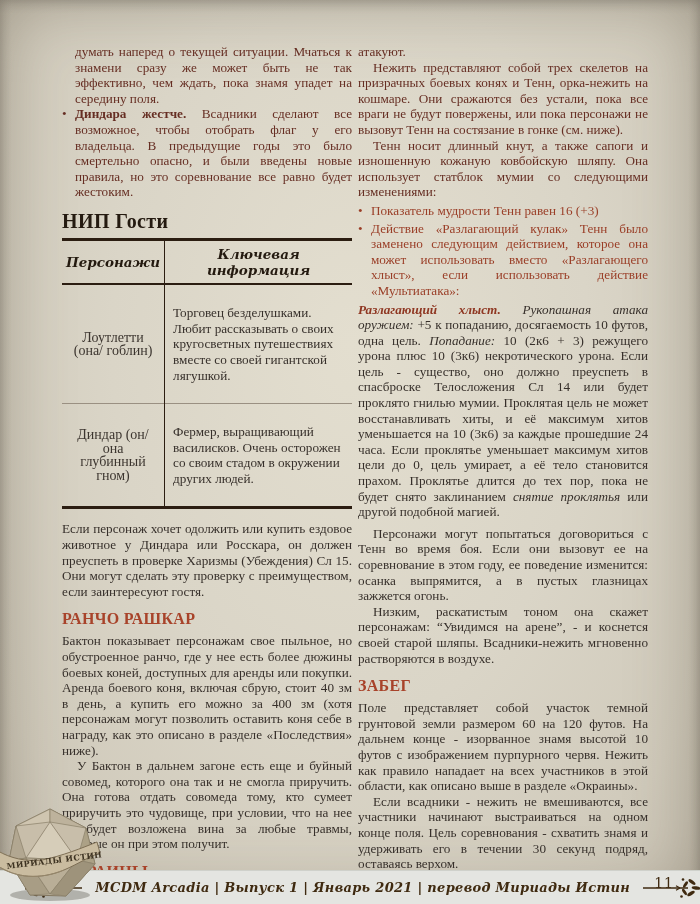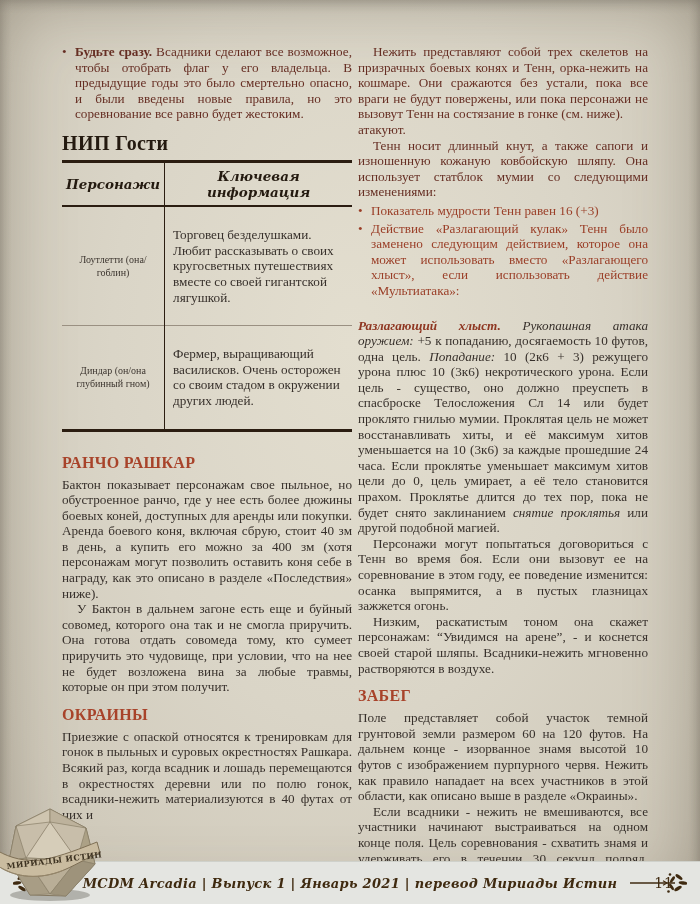--- a/index.html
+++ b/index.html
@@ -29,62 +29,63 @@
   .li .dot { width:13px; flex:0 0 13px; }
   .lead-bold { font-weight:bold; }
   .rust-list { color:#9a3e27; margin:3px 0 2px; }
   .rust-list .li { margin-bottom:2px; }
   h2.sec {
     font-size:16px; line-height:22px; font-weight:bold; color:#a8432a;
     letter-spacing:.3px; margin:9px 0 3px; text-align:left;
   }
   h3.tbl-title { font-size:20px; line-height:24px; font-weight:bold; color:#241a10; margin:9px 0 5px; text-align:left; letter-spacing:.4px; }
   table.npc {
-    width:100%; border-collapse:collapse; margin:1px 0 20px;
+    width:100%; border-collapse:collapse; margin:1px 0 12px;
     border-top:3px solid #2b1d11; border-bottom:3px solid #2b1d11;
   }
   table.npc th {
     font-family:"DejaVu Serif","Liberation Serif",serif; font-style:italic; font-weight:bold;
     font-size:13.5px; color:#241a10; padding:6px 4px 5px; border-bottom:2px solid #2b1d11; text-align:center;
   }
   table.npc td { padding:20px 8px; border-top:1px solid #9a9082; vertical-align:middle; text-align:left; }
   table.npc tr:first-child td { border-top:none; }
   table.npc .c1 { width:97px; border-right:1px solid #2b1d11; }
-  table.npc td.c1 { font-size:10px; line-height:13.6px; text-align:center; color:#3c352f; }
+  table.npc td.c1 { font-size:14px; line-height:13.6px; text-align:center; color:#3c352f; }
   table.npc td.c2 { font-size:13.2px; line-height:15.6px; }
-  .whip { margin-top:19px; }
+  .whip { margin-top:3px; }
   .whip .wlead { font-weight:bold; font-style:italic; color:#8f3722; }
   .whip .wital { font-style:italic; }
-  .gap6 { }
+  .gap6 { margin-top:6px; }
   .footer {
-    position:absolute; left:0; right:0; bottom:0; height:43px;
+    position:absolute; left:0; right:0; bottom:0; height:34px;
     background:#e4e5e1; border-top:1px solid #cfd1cb;
-    display:flex; align-items:center; justify-content:center; gap:12px;
+    display:flex; align-items:center; justify-content:flex-end; gap:12px;
   }
   .credit {
     font-family:"DejaVu Serif","Liberation Serif",serif; font-style:italic; font-weight:bold;
     font-size:13px; color:#3f2a10; letter-spacing:.3px;
   }
   .pagenum {
     position:absolute; right:26px; bottom:13px; font-family:"DejaVu Serif",serif;
     font-weight:normal; font-size:14px; color:#3f2a10; letter-spacing:1px;
   }
   .logo { position:absolute; left:0; bottom:2px; width:102px; height:96px; }
   .flo { width:58px; height:22px; flex:0 0 58px; }
   .flo.r { transform:scaleX(-1); }
 </style>
 </head>
 <body>
 
 <div class="page">
 
   <div class="col col-left">
+    <div class="maroon hang">думать наперед о текущей ситуации. Мчаться к знамени сразу же может быть не так эффективно, чем ждать, пока знамя упадет на середину поля.</div>
     <div class="li maroon">
       <span class="dot">•</span>
-      <span><b class="lead-bold">Будьте сразу.</b><span> Всадники сделают все возможное, чтобы отобрать флаг у его владельца. В предыдущие годы это было смертельно опасно, и были введены новые правила, но это соревнование все равно будет жестоким.</span></span>
+      <span><b class="lead-bold">Диндара жестче.</b><span> Всадники сделают все возможное, чтобы отобрать флаг у его владельца. В предыдущие годы это было смертельно опасно, и были введены новые правила, но это соревнование все равно будет жестоким.</span></span>
     </div>
 
     <h3 class="tbl-title">НИП Гости</h3>
 
     <table class="npc">
       <tbody>
           <tr>
         <th class="c1">Персонажи</th>
         <th>Ключевая информация</th>
       </tr>
@@ -92,32 +93,33 @@
         <td class="c1">Лоутлетти (она/ гоблин)</td>
         <td class="c2">Торговец безделушками. Любит рассказывать о своих кругосветных путешествиях вместе со своей гигантской лягушкой.</td>
       </tr>
       <tr>
         <td class="c1">Диндар (он/она глубинный гном)</td>
         <td class="c2">Фермер, выращивающий василисков. Очень осторожен со своим стадом в окружении других людей.</td>
       </tr>
     </tbody>
       </table>
 
+    <p>Если персонаж хочет одолжить или купить ездовое животное у Диндара или Росскара, он должен преуспеть в проверке Харизмы (Убеждения) Сл 15. Они могут сделать эту проверку с преимуществом, если заинтересуют гостя.</p>
 
     <h2 class="sec">РАНЧО РАШКАР</h2>
     <p>Бактон показывает персонажам свое пыльное, но обустроенное ранчо, где у нее есть более дюжины боевых коней, доступных для аренды или покупки. Аренда боевого коня, включая сбрую, стоит 40 зм в день, а купить его можно за 400 зм (хотя персонажам могут позволить оставить коня себе в награду, как это описано в разделе «Последствия» ниже).</p>
     <p class="ind">У Бактон в дальнем загоне есть еще и буйный совомед, которого она так и не смогла приручить. Она готова отдать совомеда тому, кто сумеет приручить это чудовище, при условии, что на нее не будет возложена вина за любые травмы, которые он при этом получит.</p>
 
     <h2 class="sec">ОКРАИНЫ</h2>
     <p>Приезжие с опаской относятся к тренировкам для гонок в пыльных и суровых окрестностях Рашкара. Всякий раз, когда всадник и лошадь перемещаются в окрестностях деревни или по полю гонок, всадники-нежить материализуются в 40 футах от них и</p>
   </div>
 
   <div class="col col-right">
+    <p class="maroon">атакуют.</p>
     <p class="maroon ind">Нежить представляют собой трех скелетов на призрачных боевых конях и Тенн, орка-нежить на кошмаре. Они сражаются без устали, пока все враги не будут повержены, или пока персонажи не вызовут Тенн на состязание в гонке (см. ниже).</p>
-    <p class="maroon">атакуют.</p>
     <p class="maroon ind">Тенн носит длинный кнут, а также сапоги и изношенную кожаную ковбойскую шляпу. Она использует статблок мумии со следующими изменениями:</p>
 
     <div class="rust-list">
       <div class="li">
         <span class="dot">•</span>
         <span>Показатель мудрости Тенн равен 16 (+3)</span>
       </div>
       <div class="li">
         <span class="dot">•</span>
         <span>Действие «Разлагающий кулак» Тенн было заменено следующим действием, которое она может использовать вместо «Разлагающего хлыст», если использовать действие «Мультиатака»:</span>

